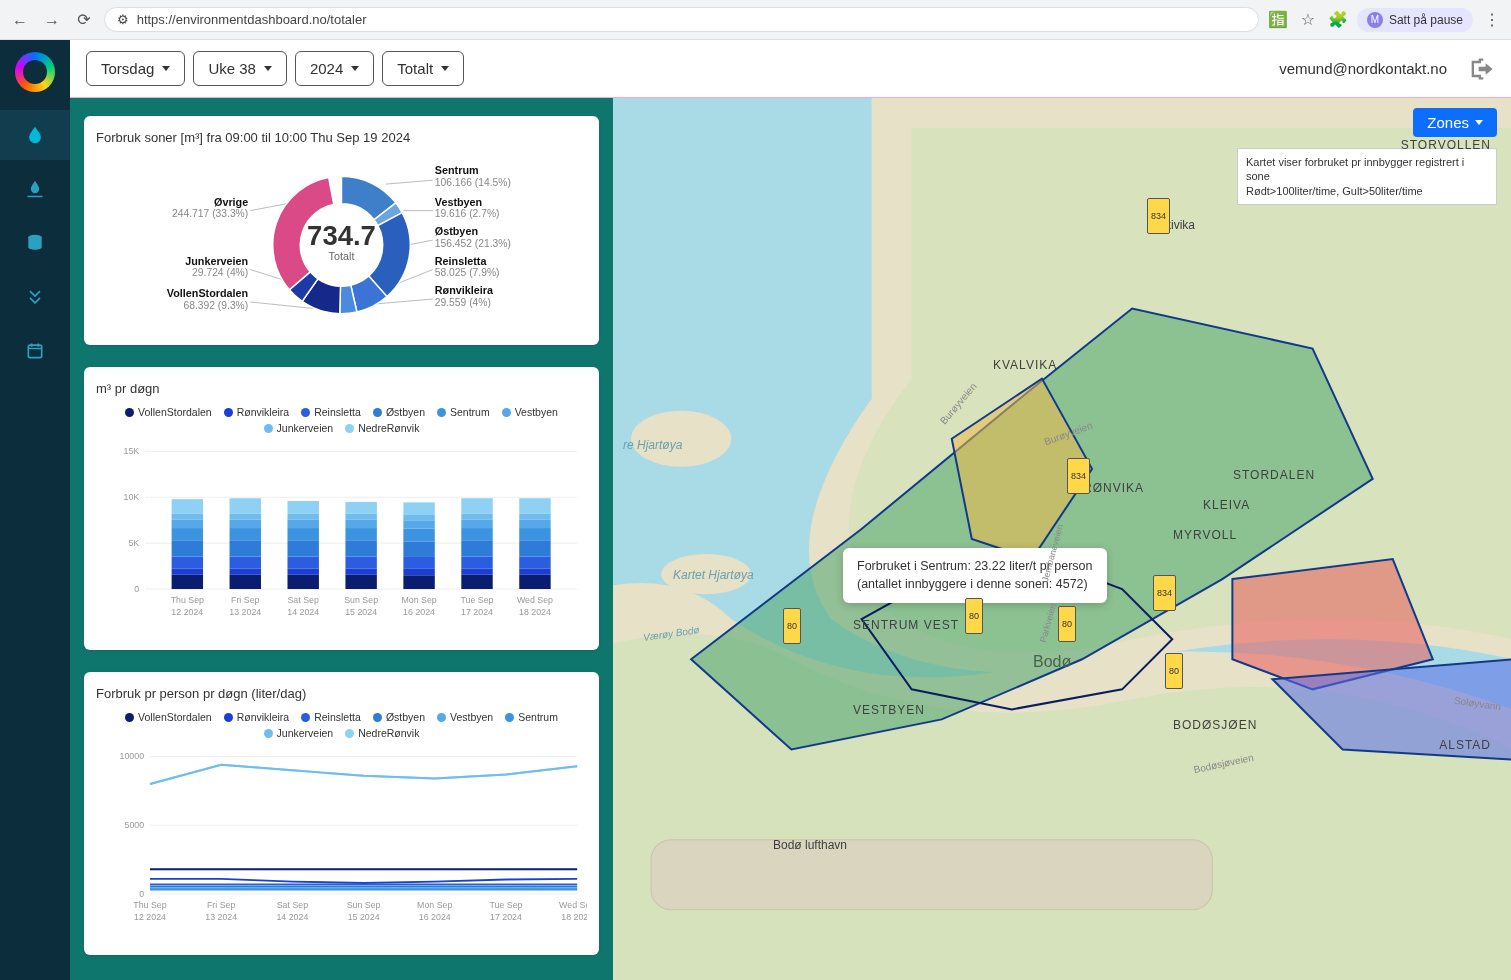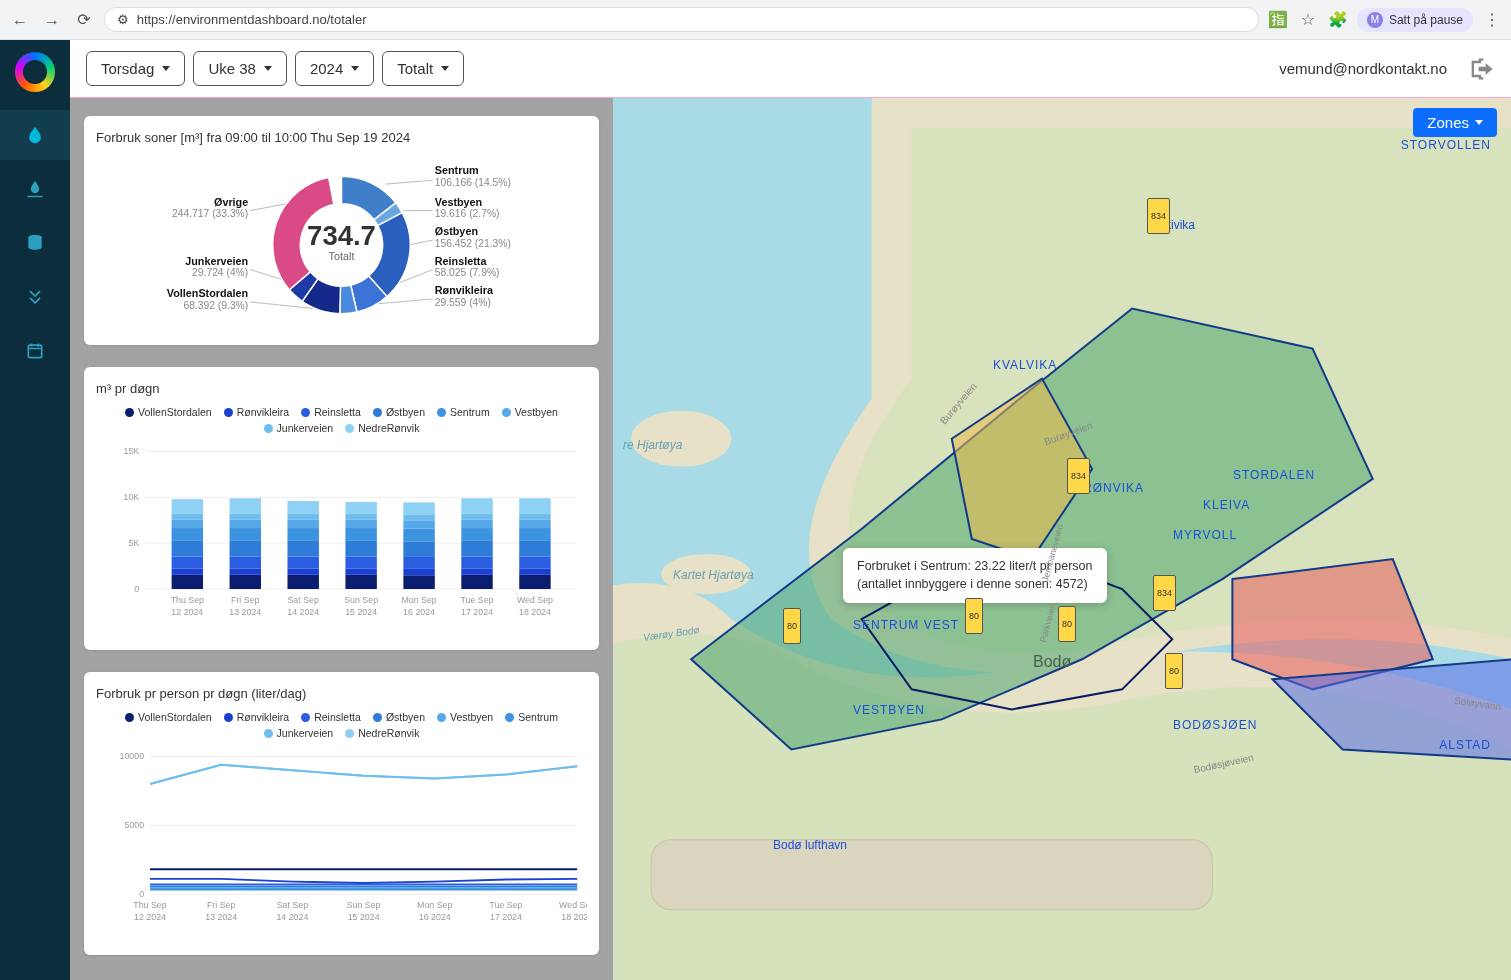--- a/index.html
+++ b/index.html
@@ -26,21 +26,21 @@
   
   .topbar { height:58px; border-bottom:1px solid #f9a8d4; display:flex; align-items:center; padding:0 16px; gap:8px; }
   .dropdown-btn { border:1px solid #555; border-radius:6px; padding:8px 14px; font-size:15px; background:#fff; cursor:pointer; display:flex; align-items:center; gap:4px;}
   .dropdown-btn::after{content:"";border-left:4px solid transparent;border-right:4px solid transparent;border-top:5px solid #333;margin-left:4px;}
   .topbar .spacer{flex:1;}
   .user-email{font-size:15px;color:#333;margin-right:12px;}
   .logout-icon{width:28px;height:28px;color:#888;cursor:pointer;}
 
   
   .body { flex:1; display:flex; min-height:0; }
-  .left-col { width:543px; background:#a3a3a3; overflow-y:auto; padding:18px 14px; }
+  .left-col { width:543px; background:#0f766e; overflow-y:auto; padding:18px 14px; }
   .card { background:#fff; border-radius:6px; box-shadow:0 1px 3px rgba(0,0,0,0.1); margin-bottom:22px; padding:14px 12px 10px; }
   .card-title { font-size:13px; color:#333; margin-bottom:10px; }
 
   
   .donut-wrap { display:flex; justify-content:center; position:relative; height:180px; }
   .donut-center-num { font-size:28px; font-weight:600; fill:#333;}
   .donut-center-lbl { font-size:11px; fill:#666;}
   .zone-label { font-size:11px; }
   .zone-label .name{font-weight:700; fill:#111;}
   .zone-label .val{fill:#888; font-size:10.5px;}
@@ -53,21 +53,21 @@
   .axis-lbl{font-size:9px; fill:#999;}
   .grid-line{stroke:#eee; stroke-width:1;}
 
   
   .map-area{flex:1; position:relative; background:#a9dbe6; overflow:hidden;}
   .zones-btn{position:absolute; top:10px; right:14px; background:#0d6efd; color:#fff; border-radius:4px; padding:6px 14px; font-size:15px; cursor:pointer; display:flex; align-items:center; gap:4px;}
   .zones-btn::after{content:"";border-left:4px solid transparent;border-right:4px solid transparent;border-top:5px solid #fff;margin-left:2px;}
   .map-note{position:absolute; top:50px; right:14px; background:#fff; border:1px solid #ccc; font-size:11px; padding:6px 8px; max-width:260px; line-height:1.3;}
   .tooltip{position:absolute; background:#fff; border-radius:6px; padding:10px 14px; font-size:12.5px; color:#333; box-shadow:0 2px 8px rgba(0,0,0,0.2); line-height:1.4; }
   .tooltip::after{content:"";position:absolute;bottom:-10px;left:50%;margin-left:-8px;border:8px solid transparent;border-top-color:#fff;}
-  .map-label{position:absolute; font-size:12px; color:#1d4ed8; pointer-events:none; }
+  .map-label{position:absolute; font-size:12px; color:#404040; pointer-events:none; }
   .map-label.water{color:#6aa0b0; font-style:italic;}
   .map-label.big{font-size:16px; font-weight:500; color:#44634e;}
   .road-badge{position:absolute; background:#ffd84a; border:1px solid #555; font-size:9px; padding:12px 3px; border-radius:2px;}
 
   
   .map-svg{position:absolute; inset:0; width:100%; height:100%;}
   .zone-poly{stroke:#123a89; stroke-width:2; fill-opacity:.55;}
   .land{fill:#e6e1c7;}
   .green{fill:#cce3b4;}
 </style>
@@ -372,20 +372,24 @@
           <path class="zone-poly" fill="#efba4b" d="M340 340 L430 280 L480 370 L420 460 L360 440 Z"></path>
           <path class="zone-poly" fill="#e85b5b" d="M620 480 L780 460 L820 560 L700 590 L620 560 Z"></path>
           <path class="zone-poly" fill="#5b6de8" d="M660 580 L900 560 L900 660 L730 650 Z"></path>
 
           <path fill="none" stroke="#0a1d60" stroke-width="2" d="M250 520 L340 470 L430 460 L510 490 L560 540 L510 590 L400 610 L300 590 Z"></path>
         </svg>
 
         <div class="zones-btn">
             <span>Zones</span>
           </div>
+        <div class="map-note">
+          <div>Kartet viser forbruket pr innbygger registrert i sone</div>
+          <div>Rødt&gt;100liter/time, Gult&gt;50liter/time</div>
+        </div>
         <div class="tooltip" style="left:230px; top:450px;">
           <div>Forbruket i Sentrum: 23.22 liter/t pr person</div>
           <div>(antallet innbyggere i denne sonen: 4572)</div>
         </div>
 
         <div class="map-label" style="right:20px; top:40px; letter-spacing:1px;">STORVOLLEN</div>
         <div class="map-label" style="left:544px; top:120px;">Skivika</div>
         <div class="map-label" style="left:380px; top:260px; letter-spacing:1px;">KVALVIKA</div>
         <div class="map-label" style="left:470px; top:352px; letter-spacing:1px;margin-top:31px;">RØNVIKA</div>
         <div class="map-label" style="left:620px; top:370px; letter-spacing:1px;">STORDALEN</div>

